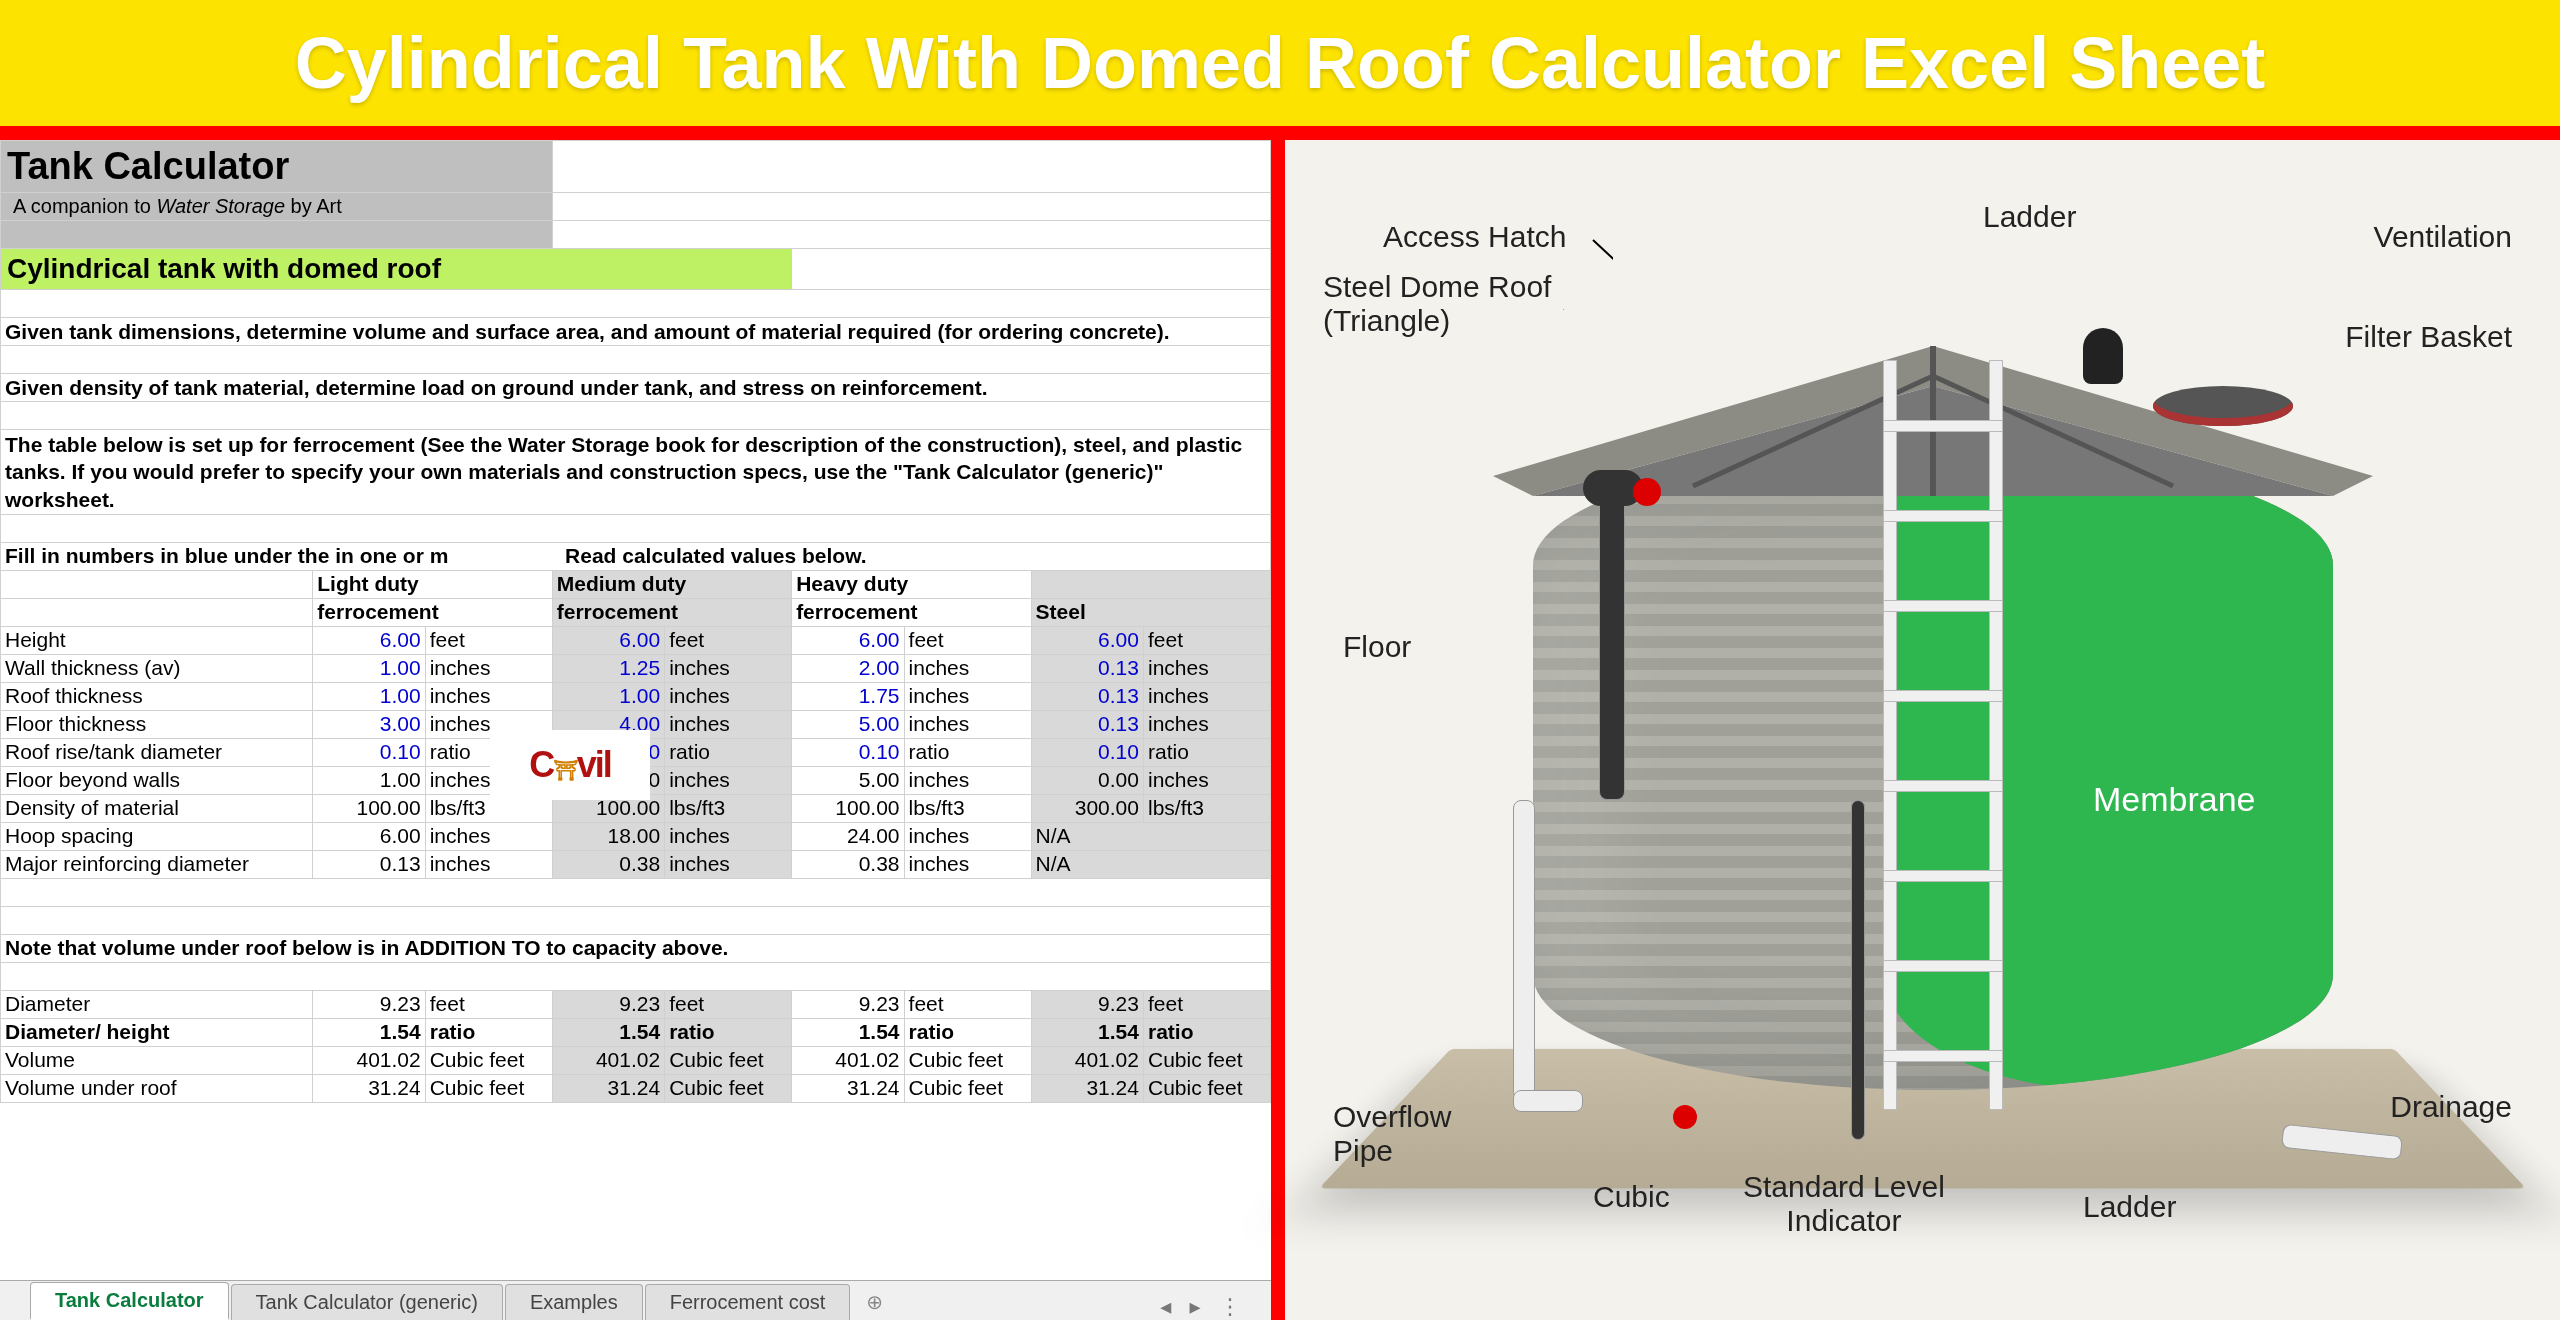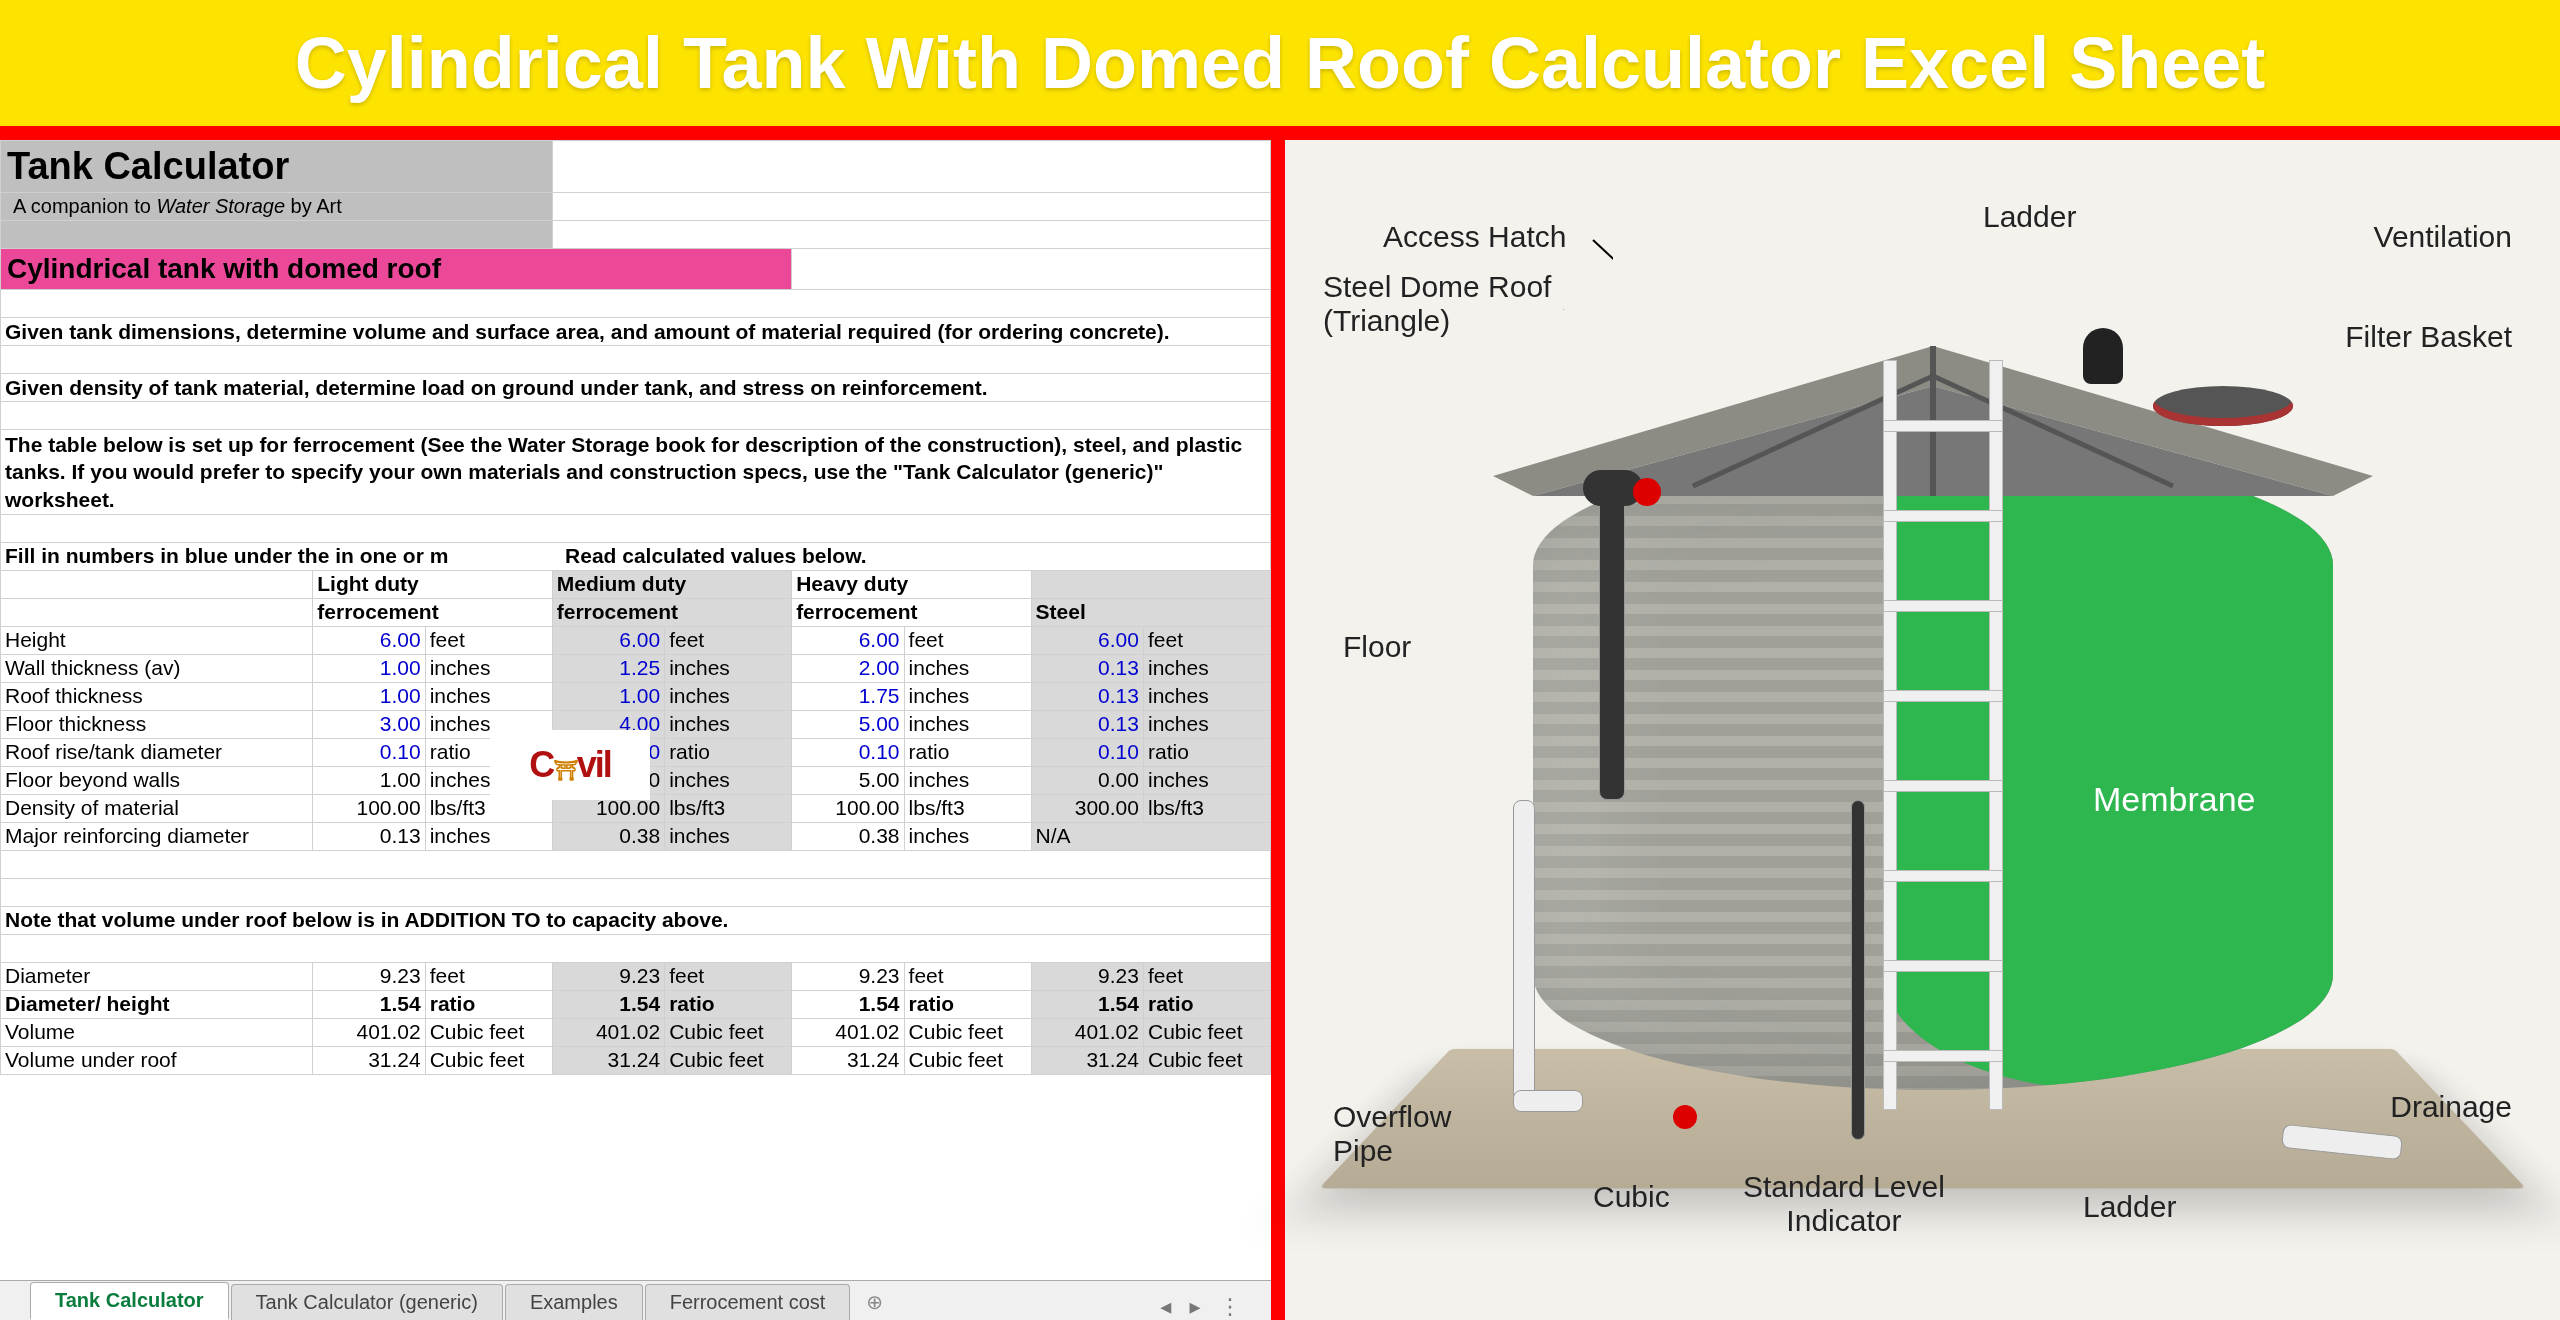--- a/index.html
+++ b/index.html
@@ -11,21 +11,21 @@
   .content { display: flex; height: 1194px; border-top: 14px solid #ff0000; }
   .pane-left { flex: 0 0 1285px; border-right: 14px solid #ff0000; padding: 0; background: #fff; overflow: hidden; position: relative; }
   .pane-right { flex: 1; padding: 20px 28px; background: #f4f2ed; position: relative; }
   
   
   .sheet { font-size: 21px; color: #000; }
   .sheet table { border-collapse: collapse; width: 100%; }
   .sheet td { border: 1px solid #d0d0d0; padding: 1px 4px; height: 28px; vertical-align: middle; white-space: nowrap; }
   .sheet .hdr-title { background: #bfbfbf; font-size: 38px; font-weight: bold; padding: 4px 6px; }
   .sheet .hdr-sub { background: #bfbfbf; font-size: 20px; padding: 2px 12px; }
-  .sheet .hdr-sec { background: #ec4899; font-size: 28px; font-weight: bold; padding: 4px 6px; margin-top: 8px; }
+  .sheet .hdr-sec { background: #bef264; font-size: 28px; font-weight: bold; padding: 4px 6px; margin-top: 8px; }
   .sheet .bold { font-weight: bold; }
   .sheet .blue { color: #0000d0; }
   .sheet .r { text-align: right; }
   .sheet .th-col { font-weight: bold; text-align: left; }
   .sheet .gray-col { background: #d9d9d9; }
   .italic { font-style: italic; }
   .col-label { width: 300px; }
   .col-val { width: 108px; }
   .col-unit { width: 122px; }
   
@@ -193,20 +193,30 @@
             <tr>
               <td class="col-label">Density of material</td>
               <td class="col-val r">100.00</td>
               <td class="col-unit">lbs/ft3</td>
               <td class="col-val r gray-col">100.00</td>
               <td class="col-unit gray-col">lbs/ft3</td>
               <td class="col-val r">100.00</td>
               <td class="col-unit">lbs/ft3</td>
               <td class="col-val r gray-col">300.00</td>
               <td class="col-unit gray-col">lbs/ft3</td>
+            </tr>
+            <tr>
+              <td class="col-label">Hoop spacing</td>
+              <td class="col-val r">6.00</td>
+              <td class="col-unit">inches</td>
+              <td class="col-val r gray-col">18.00</td>
+              <td class="col-unit gray-col">inches</td>
+              <td class="col-val r">24.00</td>
+              <td class="col-unit">inches</td>
+              <td class="col-val r gray-col" colspan="2" style="text-align: left;">N/A</td>
             </tr>
             <tr>
               <td class="col-label">Major reinforcing diameter</td>
               <td class="col-val r">0.13</td>
               <td class="col-unit">inches</td>
               <td class="col-val r gray-col">0.38</td>
               <td class="col-unit gray-col">inches</td>
               <td class="col-val r">0.38</td>
               <td class="col-unit">inches</td>
               <td class="col-val r gray-col" colspan="2" style="text-align: left;">N/A</td>

